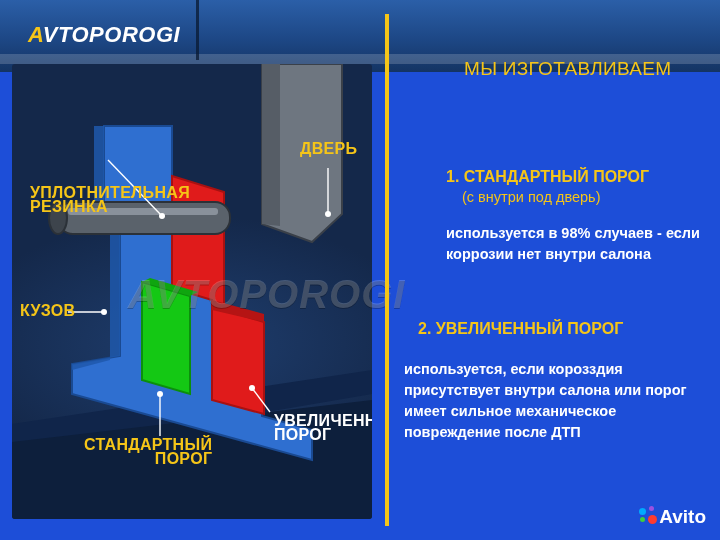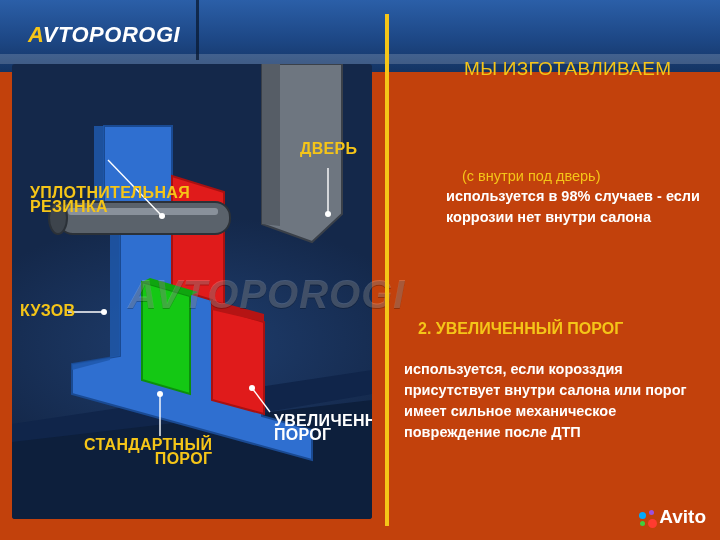--- a/index.html
+++ b/index.html
@@ -13,21 +13,21 @@
     height: 540px;
     overflow: hidden;
     background: #ffffff;
     font-family: "Liberation Sans", sans-serif;
   }
   
   .poster {
     position: absolute;
     left: 0; top: 0;
     width: 720px; height: 540px;
-    background: #c2410c;
+    background: #1d4ed8;
     overflow: hidden;
   }
   
   .car-band {
     position: absolute;
     left: 0; top: 0;
     width: 720px; height: 72px;
     background: linear-gradient(180deg,#2b5fa8 0%, #1d4785 55%, #143463 100%);
   }
   .car-band-shine {
@@ -152,31 +152,31 @@
     line-height: 20px;
   }
   .sec-body {
     color: #ffffff;
     font-size: 14.5px;
     line-height: 21px;
     font-weight: bold;
   }
   .s1 { position: absolute; left: 42px; top: 110px; width: 270px; }
   .s1 .sec-sub { margin-left: 16px; }
-  .s1 .sec-body { }
+  .s1 .sec-body { margin-top: 16px; }
   .s2 { position: absolute; left: 0px; top: 262px; width: 290px; }
   .s2 .sec-title { margin-left: 14px; }
   .s2 .sec-body { margin-top: 20px; }
 
   
   .avito {
     position: absolute;
     right: 14px; bottom: 12px;
     display: flex;
-    align-items: flex-end;
+    align-items: flex-start;
     gap: 2px;
     font-size: 19px;
     font-weight: bold;
     color: #ffffff;
   }
   .avito-dots {
     position: relative;
     width: 18px; height: 18px;
   }
   .avito-dots i {
@@ -252,20 +252,21 @@
     </div>
 
     <div class="watermark">AVTOPOROGI</div>
 
     <div class="divider"></div>
 
     <div class="rcol">
       <div class="head">МЫ ИЗГОТАВЛИВАЕМ</div>
 
       <div class="s1">
+        <div class="sec-title">1. СТАНДАРТНЫЙ ПОРОГ</div>
         <div class="sec-sub">(с внутри под дверь)</div>
         <div class="sec-body">используется в 98% случаев - если коррозии нет внутри салона</div>
       </div>
 
       <div class="s2">
         <div class="sec-title">2. УВЕЛИЧЕННЫЙ ПОРОГ</div>
         <div class="sec-body">используется, если корозздия присутствует внутри салона или порог имеет сильное механическое повреждение после ДТП</div>
       </div>
     </div>
 

